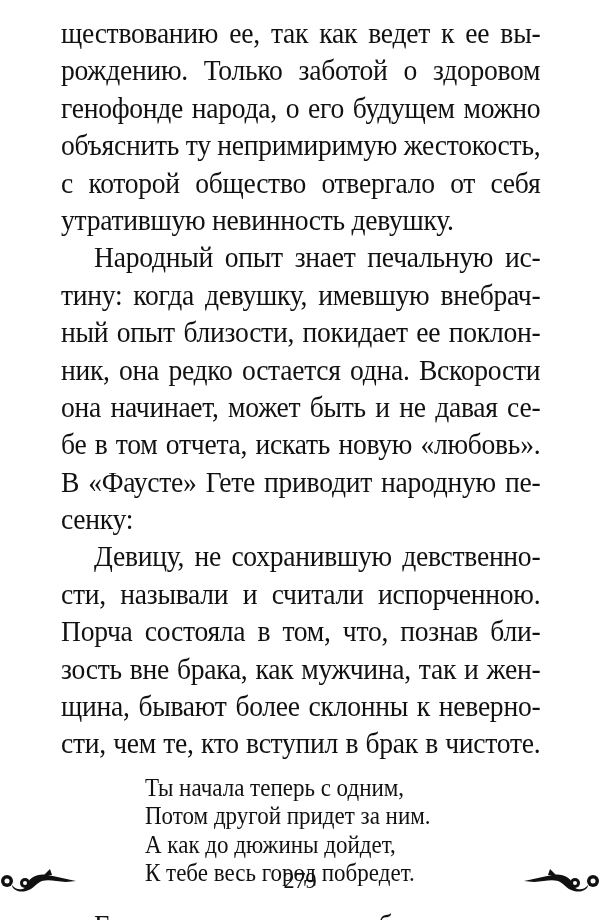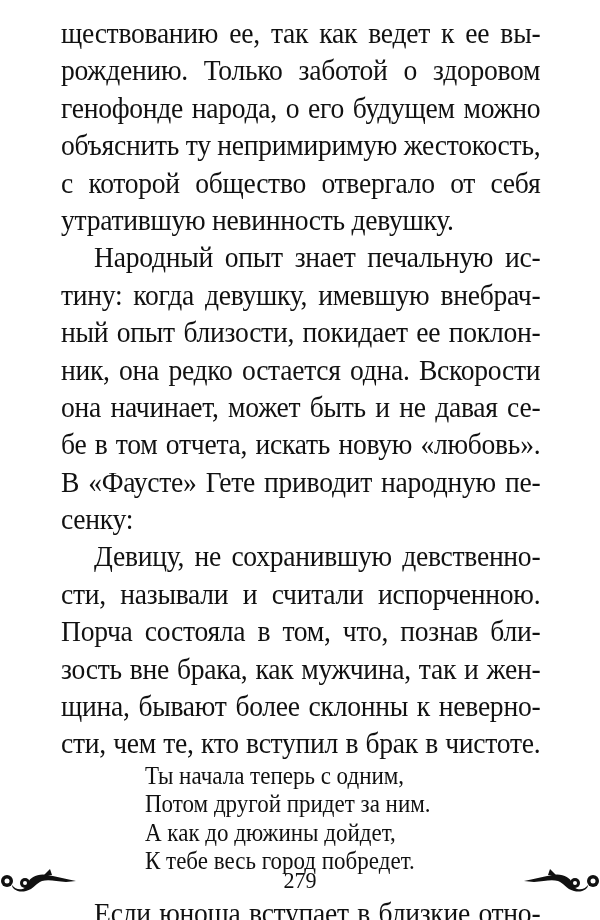--- a/index.html
+++ b/index.html
@@ -34,20 +34,21 @@
       width: 521px;
     }
     .line.last {
       text-align-last: left;
     }
     .line.indent {
       padding-left: 36px;
       width: 485px;
     }
     .verse {
+      margin-top: 12px;
       margin-bottom: 18px;
       padding-left: 84px;
     }
     .verse-line {
       font-size: 25px;
       line-height: 28.5px;
       white-space: nowrap;
       transform: scaleX(0.92);
       transform-origin: left center;
     }

